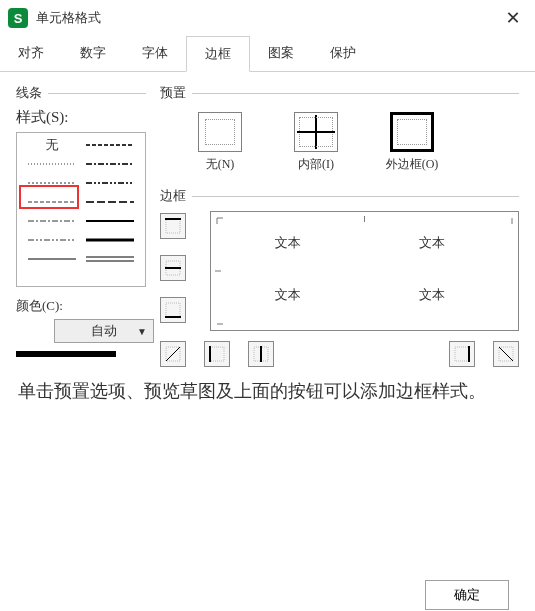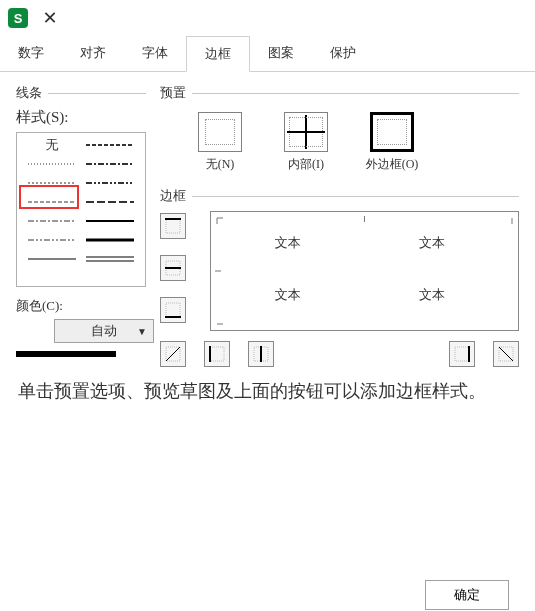--- a/index.html
+++ b/index.html
@@ -127,21 +127,21 @@
   }
   .color-combo .caret {
     position: absolute; right: 6px; font-size: 10px; color:#333;
   }
   .color-bar {
     margin-top: 8px;
     width: 100px; height: 6px; background:#000;
   }
   .preset-row {
     display: flex;
-    gap: 22px;
+    gap: 32px;
     padding: 4px 0 0 28px;
     align-items: flex-end;
   }
   .preset-item { text-align:center; width: 64px; cursor:pointer;}
   .preset-icon {
     width: 44px; height: 40px;
     margin: 0 auto 4px;
     border: 1px solid #808080;
     position: relative;
     background:#fff;
@@ -203,26 +203,27 @@
     width:84px;height:30px;
     border:1px solid #a0a0a0;background:#fff;
     font-size:13px;cursor:pointer;
   }
 </style>
 </head>
 <body>
 
 <div class="titlebar">
   <div class="logo">S</div>
+  <div class="title">单元格格式</div>
   <div class="close-x">✕</div>
 </div>
 
 <div class="tabs">
+  <div class="tab">对齐</div>
   <div class="tab">数字</div>
-  <div class="tab">对齐</div>
   <div class="tab">字体</div>
   <div class="tab active">边框</div>
   <div class="tab">图案</div>
   <div class="tab">保护</div>
 </div>
 
 <div class="content">
 
   <div class="left-col">
     <div class="section-hdr">

